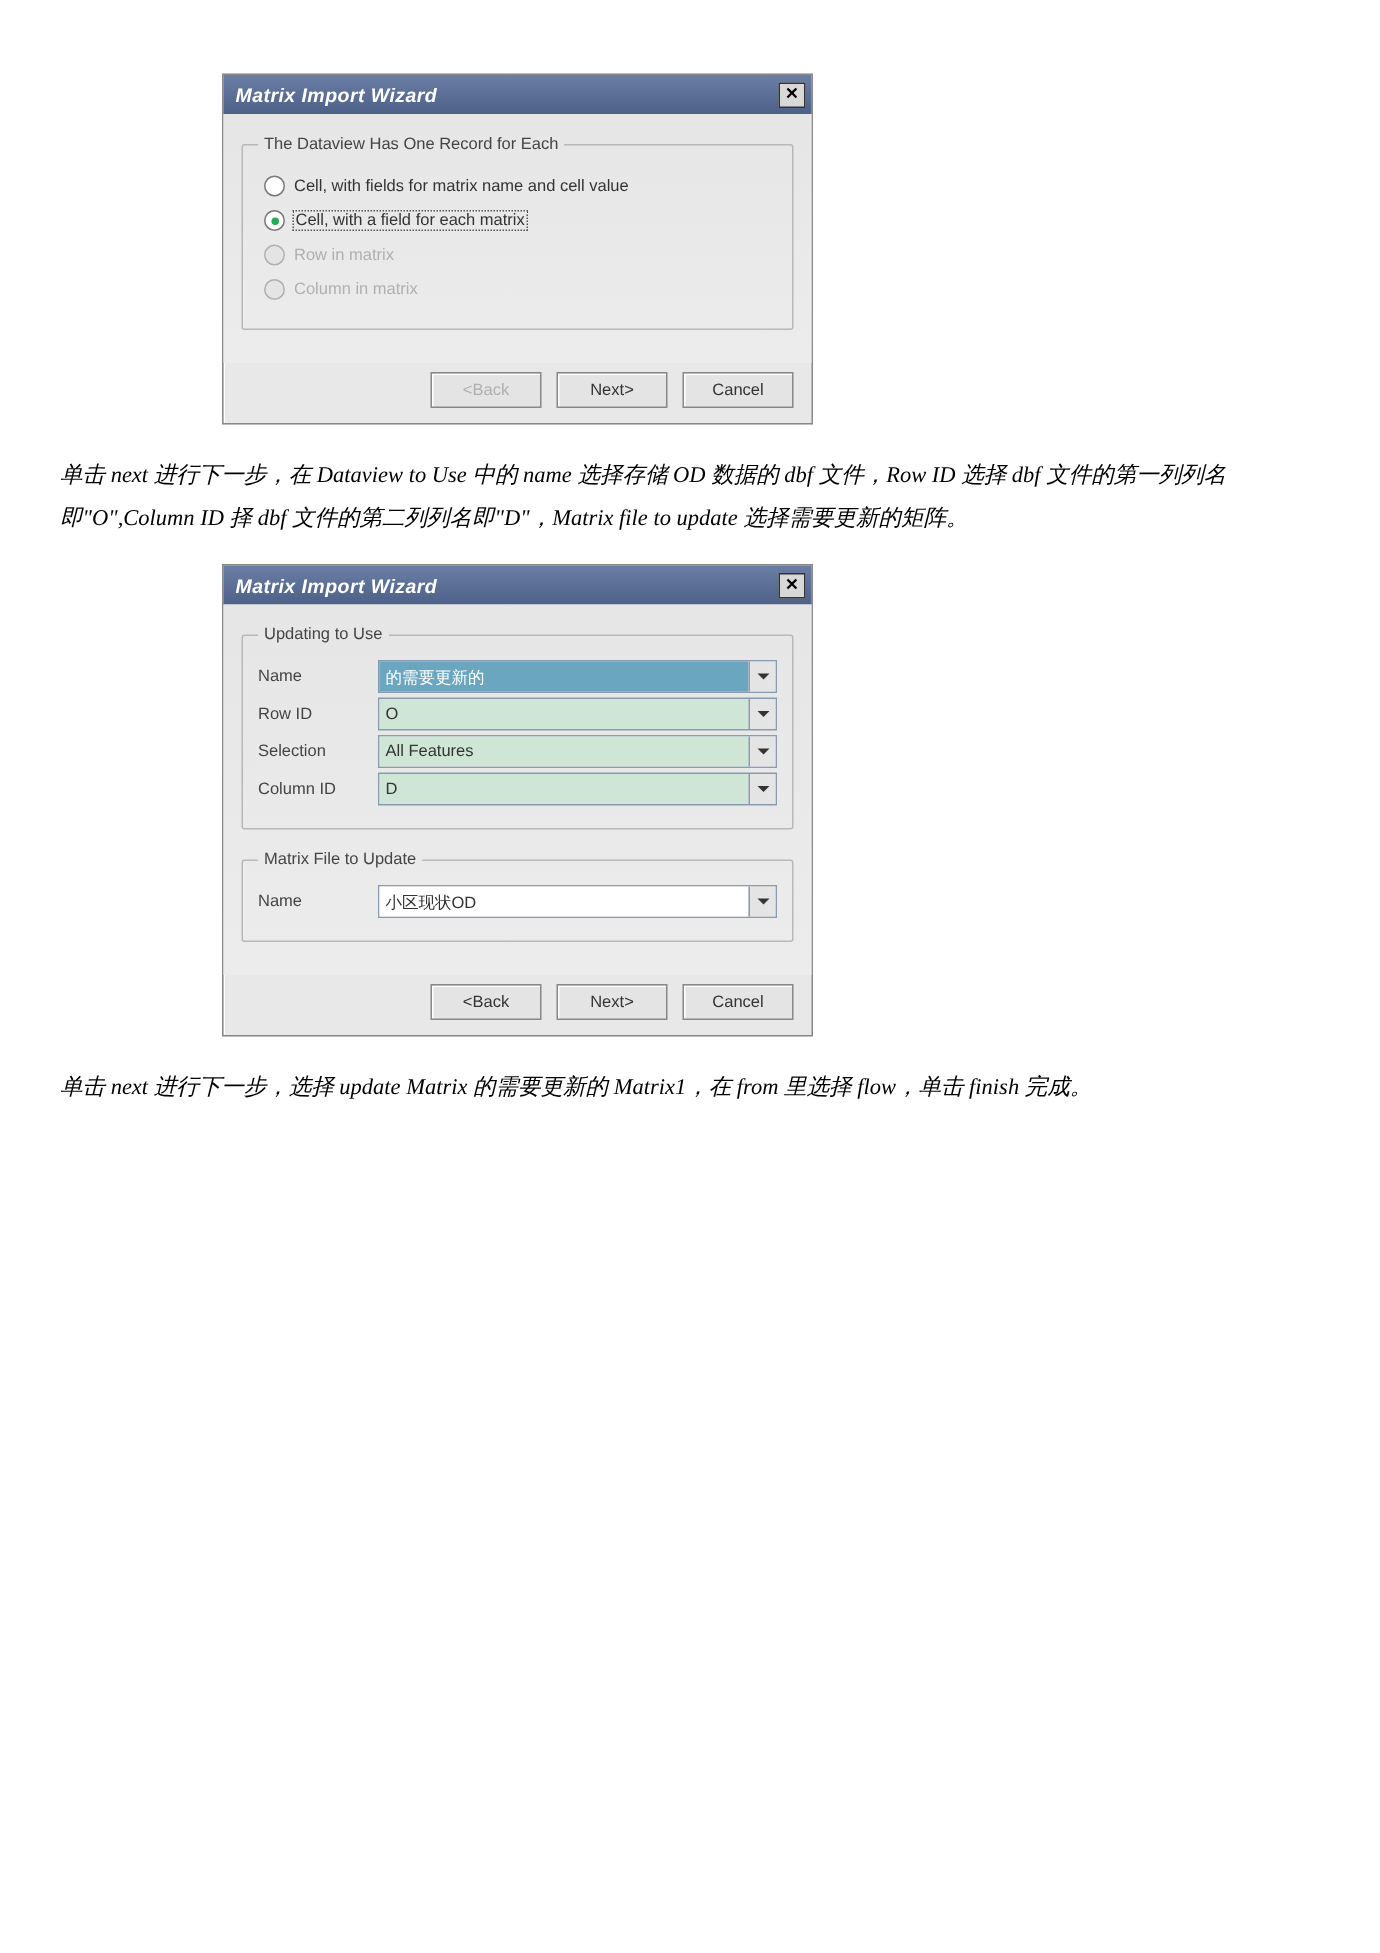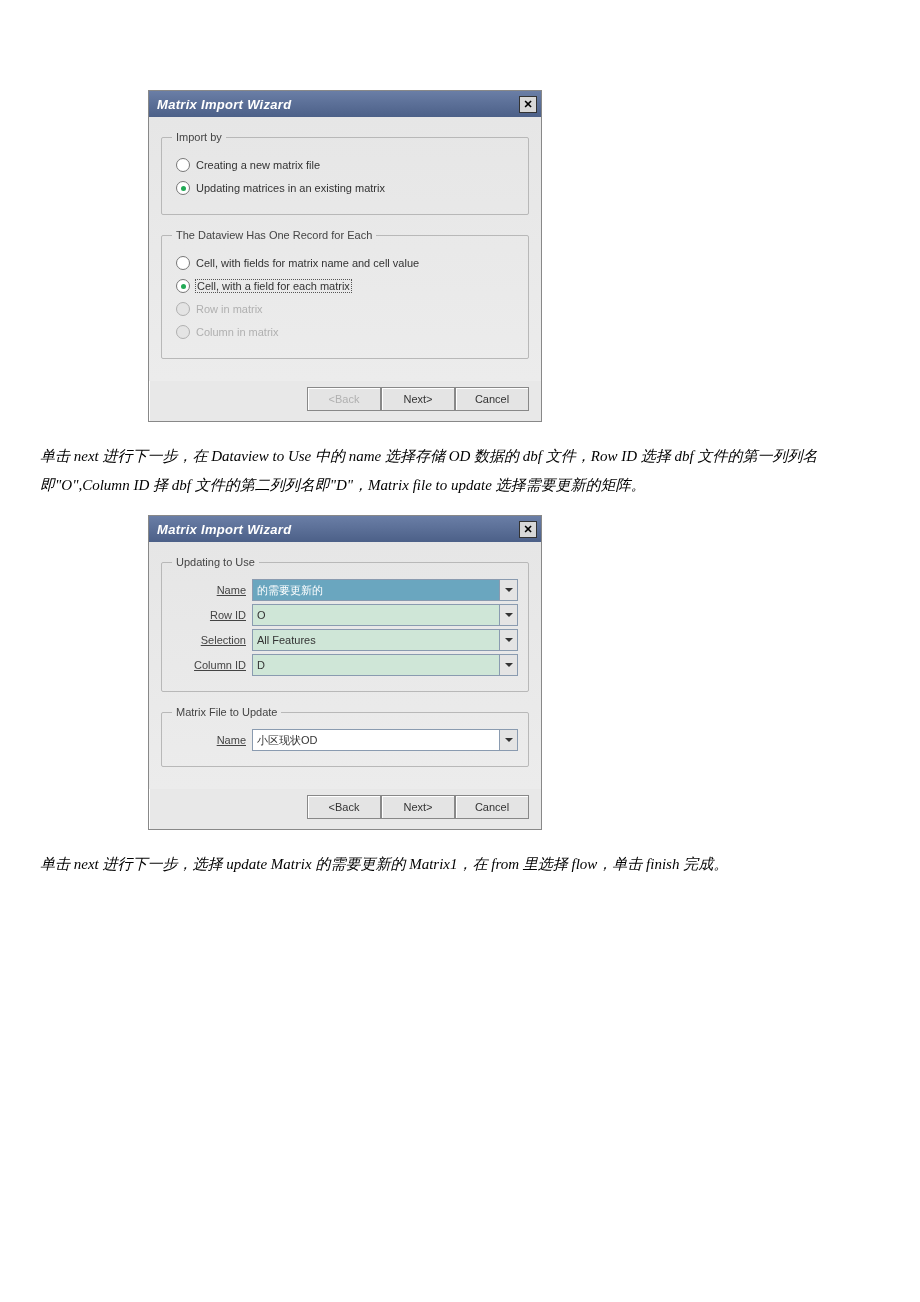--- a/index.html
+++ b/index.html
@@ -5,21 +5,21 @@
   body {
     margin: 0;
     padding: 0;
     background: #fff;
     font-family: "Microsoft YaHei", "SimSun", Tahoma, sans-serif;
     font-size: 14px;
     color: #000;
     width: 920px;
   }
   .page {
-    padding: 90px 40px 40px 40px;
+    padding: 49px 40px 40px 40px;
   }
   .dialog {
     margin: 0 0 20px 108px;
     width: 392px;
     border: 1px solid #888;
     background: #e8e8e8;
     box-shadow: 1px 1px 0 #fff inset;
   }
   .titlebar {
     height: 26px;
@@ -105,21 +105,21 @@
     outline: 1px dotted #555;
     outline-offset: 0;
     padding: 0 1px;
   }
   .radio-label.disabled {
     color: #b0b0b0;
   }
   .button-row {
     display: flex;
     justify-content: flex-end;
-    gap: 0;
+    gap: 10px;
     padding: 6px 12px 10px 0;
   }
   .btn {
     min-width: 72px;
     height: 22px;
     background: #e4e4e4;
     border: 1px solid #888;
     font-size: 11px;
     font-family: Tahoma, sans-serif;
     color: #333;
@@ -134,24 +134,22 @@
     cursor: default;
   }
   .form-row {
     display: flex;
     align-items: center;
     margin: 3px 0;
     gap: 6px;
   }
   .fld-label {
     width: 74px;
-    text-align: right;
     color: #444;
     font-size: 11px;
-    text-decoration: underline;
   }
   .combo {
     flex: 1;
     display: flex;
     height: 20px;
     border: 1px solid #8a9bb0;
   }
   .combo-text {
     flex: 1;
     padding: 0 4px;
@@ -214,33 +212,20 @@
 
 <div class="page">
 
   <div class="dialog">
     <div class="titlebar">
       <span class="titlebar-text">Matrix Import Wizard</span>
       <span class="close-box">✕</span>
     </div>
     <div class="dialog-body">
 
-      <fieldset class="group">
-        <legend>Import by</legend>
-        <div class="radio-row">
-          <span class="radio-outer"></span>
-          <span class="radio-label">Creating a new matrix file</span>
-        </div>
-        <div class="radio-row">
-          <span class="radio-outer">
-              <span class="radio-dot"></span>
-            </span>
-          <span class="radio-label">Updating matrices in an existing matrix</span>
-        </div>
-      </fieldset>
 
       <fieldset class="group">
         <legend>The Dataview Has One Record for Each</legend>
         <div class="radio-row">
           <span class="radio-outer"></span>
           <span class="radio-label">Cell, with fields for matrix name and cell value</span>
         </div>
         <div class="radio-row">
           <span class="radio-outer">
               <span class="radio-dot"></span>

